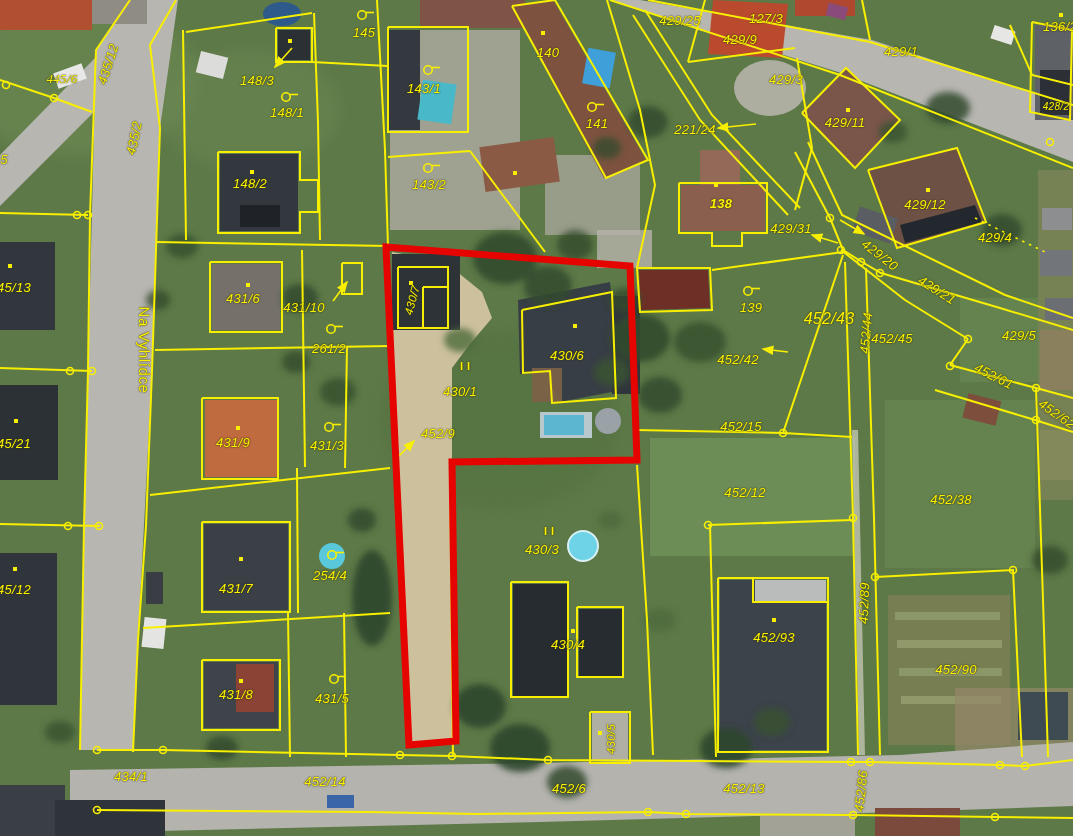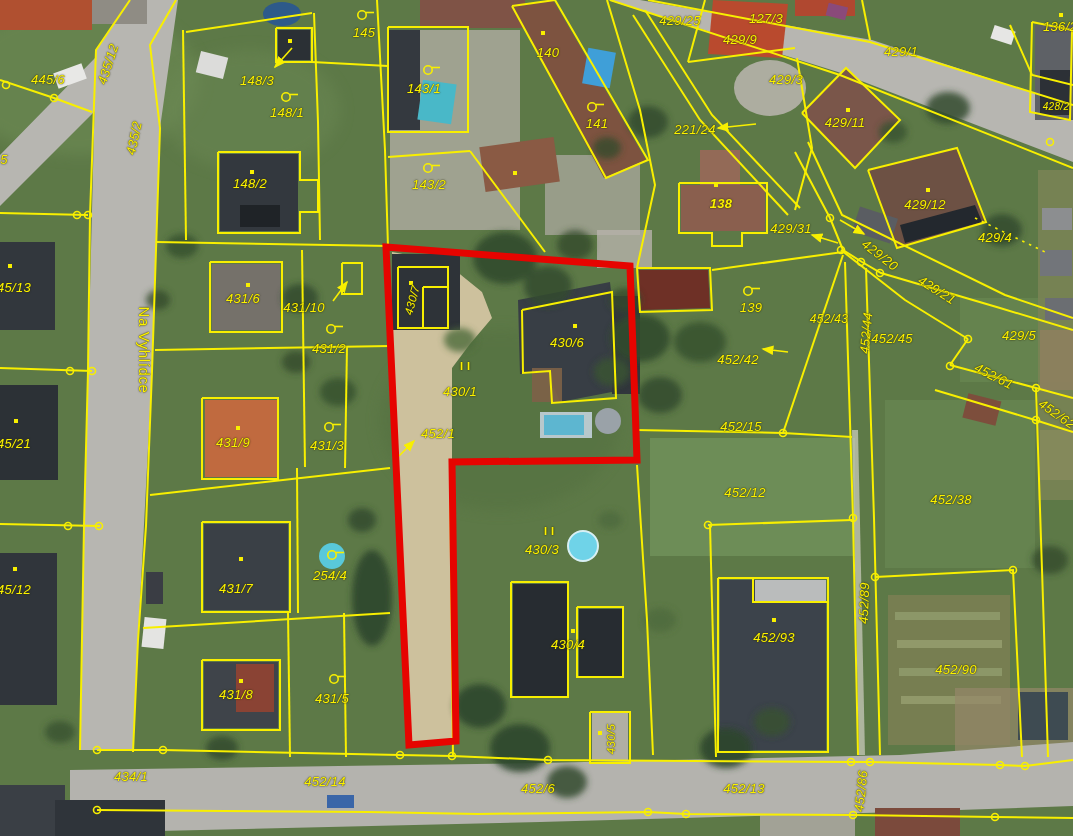--- a/index.html
+++ b/index.html
@@ -329,21 +329,21 @@
         <line x1="838" y1="243" x2="812" y2="235" class="pl1" marker-end="url(#ah)"></line>
         <line x1="840" y1="220" x2="864" y2="234" class="pl1" marker-end="url(#ah)"></line>
         <line x1="788" y1="352" x2="763" y2="349" class="pl1" marker-end="url(#ah)"></line>
         <line x1="399" y1="456" x2="414" y2="441" class="pl1" marker-end="url(#ah)"></line>
       </g>
     <polygon id="hl-poly" class="hl" points="386,247 630,266 637,460 452,462 456,741 409,745"></polygon>
   </svg>
 
   <div id="labels-layer">
     <div class="lbl street" id="street-name" style="left: 144px; top: 350px; transform: translate(-50%, -50%) rotate(90deg);">Na Vyhlídce</div>
-  <div class="lbl" style="left: 48px; top: 79px; transform: translate(-50%, -50%) rotate(0deg);">445/6</div>
+  <div class="lbl" style="left: 62px; top: 79px; transform: translate(-50%, -50%) rotate(0deg); font-family: Liberation Serif, serif;">445/6</div>
       <div class="lbl" style="left: 108px; top: 64px; transform: translate(-50%, -50%) rotate(-72deg);">435/12</div>
       <div class="lbl" style="left: 134px; top: 138px; transform: translate(-50%, -50%) rotate(-78deg);">435/2</div>
       <div class="lbl" style="left: 4px; top: 159px; transform: translate(-50%, -50%) rotate(0deg);">5</div>
       <div class="lbl" style="left: 14px; top: 287px; transform: translate(-50%, -50%) rotate(0deg);">45/13</div>
       <div class="lbl" style="left: 14px; top: 443px; transform: translate(-50%, -50%) rotate(0deg);">45/21</div>
       <div class="lbl" style="left: 14px; top: 589px; transform: translate(-50%, -50%) rotate(0deg);">45/12</div>
       <div class="lbl" style="left: 257px; top: 80px; transform: translate(-50%, -50%) rotate(0deg);">148/3</div>
       <div class="lbl" style="left: 287px; top: 112px; transform: translate(-50%, -50%) rotate(0deg);">148/1</div>
       <div class="lbl" style="left: 250px; top: 183px; transform: translate(-50%, -50%) rotate(0deg);">148/2</div>
       <div class="lbl" style="left: 364px; top: 32px; transform: translate(-50%, -50%) rotate(0deg);">145</div>
@@ -361,49 +361,49 @@
       <div class="lbl" style="left: 845px; top: 122px; transform: translate(-50%, -50%) rotate(0deg);">429/11</div>
       <div class="lbl" style="font-size: 10px; left: 1056px; top: 106px; transform: translate(-50%, -50%) rotate(0deg);">428/2</div>
       <div class="lbl" style="left: 925px; top: 204px; transform: translate(-50%, -50%) rotate(0deg);">429/12</div>
       <div class="lbl" style="left: 791px; top: 228px; transform: translate(-50%, -50%) rotate(0deg);">429/31</div>
       <div class="lbl" style="left: 995px; top: 237px; transform: translate(-50%, -50%) rotate(0deg);">429/4</div>
       <div class="lbl" style="left: 721px; top: 203px; transform: translate(-50%, -50%) rotate(0deg); font-weight: bold;">138</div>
       <div class="lbl" style="left: 751px; top: 307px; transform: translate(-50%, -50%) rotate(0deg);">139</div>
       <div class="lbl" style="left: 880px; top: 255px; transform: translate(-50%, -50%) rotate(38deg);">429/20</div>
       <div class="lbl" style="left: 937px; top: 290px; transform: translate(-50%, -50%) rotate(32deg);">429/21</div>
       <div class="lbl" style="left: 1019px; top: 335px; transform: translate(-50%, -50%) rotate(0deg);">429/5</div>
-      <div class="lbl" style="font-size: 12px; left: 829px; top: 319px; transform: translate(-50%, -50%) rotate(0deg);">452/43</div>
+      <div class="lbl" style="font-size: 16px; left: 829px; top: 319px; transform: translate(-50%, -50%) rotate(0deg);">452/43</div>
       <div class="lbl" style="left: 738px; top: 359px; transform: translate(-50%, -50%) rotate(0deg);">452/42</div>
       <div class="lbl" style="left: 866px; top: 333px; transform: translate(-50%, -50%) rotate(-85deg);">452/44</div>
       <div class="lbl" style="left: 881px; top: 338px; transform: translate(-50%, -50%) rotate(0deg); margin-left: 11px;">452/45</div>
       <div class="lbl" style="left: 994px; top: 376px; transform: translate(-50%, -50%) rotate(27deg);">452/61</div>
       <div class="lbl" style="left: 1057px; top: 414px; transform: translate(-50%, -50%) rotate(35deg);">452/62</div>
       <div class="lbl" style="left: 243px; top: 298px; transform: translate(-50%, -50%) rotate(0deg);">431/6</div>
       <div class="lbl" style="left: 304px; top: 307px; transform: translate(-50%, -50%) rotate(0deg);">431/10</div>
-      <div class="lbl" style="left: 329px; top: 348px; transform: translate(-50%, -50%) rotate(0deg);">431/2</div>
+      <div class="lbl" style="left: 329px; top: 348px; transform: translate(-50%, -50%) rotate(0deg);">261/2</div>
       <div class="lbl" style="left: 327px; top: 445px; transform: translate(-50%, -50%) rotate(0deg);">431/3</div>
       <div class="lbl" style="left: 233px; top: 442px; transform: translate(-50%, -50%) rotate(0deg);">431/9</div>
       <div class="lbl" style="font-size: 11.5px; left: 412px; top: 300px; transform: translate(-50%, -50%) rotate(-75deg);">430/7</div>
       <div class="lbl" style="left: 460px; top: 391px; transform: translate(-50%, -50%) rotate(0deg);">430/1</div>
-      <div class="lbl" style="left: 438px; top: 433px; transform: translate(-50%, -50%) rotate(0deg);">452/1</div>
-      <div class="lbl" style="left: 567px; top: 342px; transform: translate(-50%, -50%) rotate(0deg); text-align: right;">430/6</div>
+      <div class="lbl" style="left: 438px; top: 433px; transform: translate(-50%, -50%) rotate(0deg);">452/9</div>
+      <div class="lbl" style="left: 567px; top: 355px; transform: translate(-50%, -50%) rotate(0deg); text-align: right;">430/6</div>
       <div class="lbl" style="left: 741px; top: 410px; transform: translate(-50%, -50%) rotate(0deg); margin-top: 16px;">452/15</div>
       <div class="lbl" style="left: 745px; top: 492px; transform: translate(-50%, -50%) rotate(0deg);">452/12</div>
       <div class="lbl" style="left: 951px; top: 499px; transform: translate(-50%, -50%) rotate(0deg);">452/38</div>
       <div class="lbl" style="left: 542px; top: 549px; transform: translate(-50%, -50%) rotate(0deg);">430/3</div>
       <div class="lbl" style="left: 568px; top: 644px; transform: translate(-50%, -50%) rotate(0deg);">430/4</div>
       <div class="lbl" style="left: 330px; top: 575px; transform: translate(-50%, -50%) rotate(0deg);">254/4</div>
       <div class="lbl" style="left: 236px; top: 572px; transform: translate(-50%, -50%) rotate(0deg); margin-top: 16px;">431/7</div>
       <div class="lbl" style="left: 236px; top: 694px; transform: translate(-50%, -50%) rotate(0deg);">431/8</div>
       <div class="lbl" style="left: 332px; top: 698px; transform: translate(-50%, -50%) rotate(0deg);">431/5</div>
       <div class="lbl" style="font-size: 11.5px; left: 611px; top: 739px; transform: translate(-50%, -50%) rotate(-90deg);">430/5</div>
       <div class="lbl" style="left: 774px; top: 637px; transform: translate(-50%, -50%) rotate(0deg);">452/93</div>
       <div class="lbl" style="left: 864px; top: 603px; transform: translate(-50%, -50%) rotate(-88deg);">452/89</div>
       <div class="lbl" style="left: 956px; top: 669px; transform: translate(-50%, -50%) rotate(0deg);">452/90</div>
       <div class="lbl" style="left: 131px; top: 776px; transform: translate(-50%, -50%) rotate(0deg);">434/1</div>
       <div class="lbl" style="left: 325px; top: 781px; transform: translate(-50%, -50%) rotate(0deg);">452/14</div>
-      <div class="lbl" style="left: 538px; top: 788px; transform: translate(-50%, -50%) rotate(0deg); font-style: italic;">452/6</div>
+      <div class="lbl" style="left: 569px; top: 788px; transform: translate(-50%, -50%) rotate(0deg); font-style: italic;">452/6</div>
       <div class="lbl" style="left: 744px; top: 788px; transform: translate(-50%, -50%) rotate(0deg);">452/13</div>
       <div class="lbl" style="left: 861px; top: 791px; transform: translate(-50%, -50%) rotate(-84deg);">452/86</div>
       <div class="lbl roman" style="left: 467px; top: 366px; transform: translate(-50%, -50%) rotate(0deg);">II</div>
       <div class="lbl roman" style="left: 551px; top: 531px; transform: translate(-50%, -50%) rotate(0deg);">II</div>
     </div>
 </div>
 
 </body></html>

